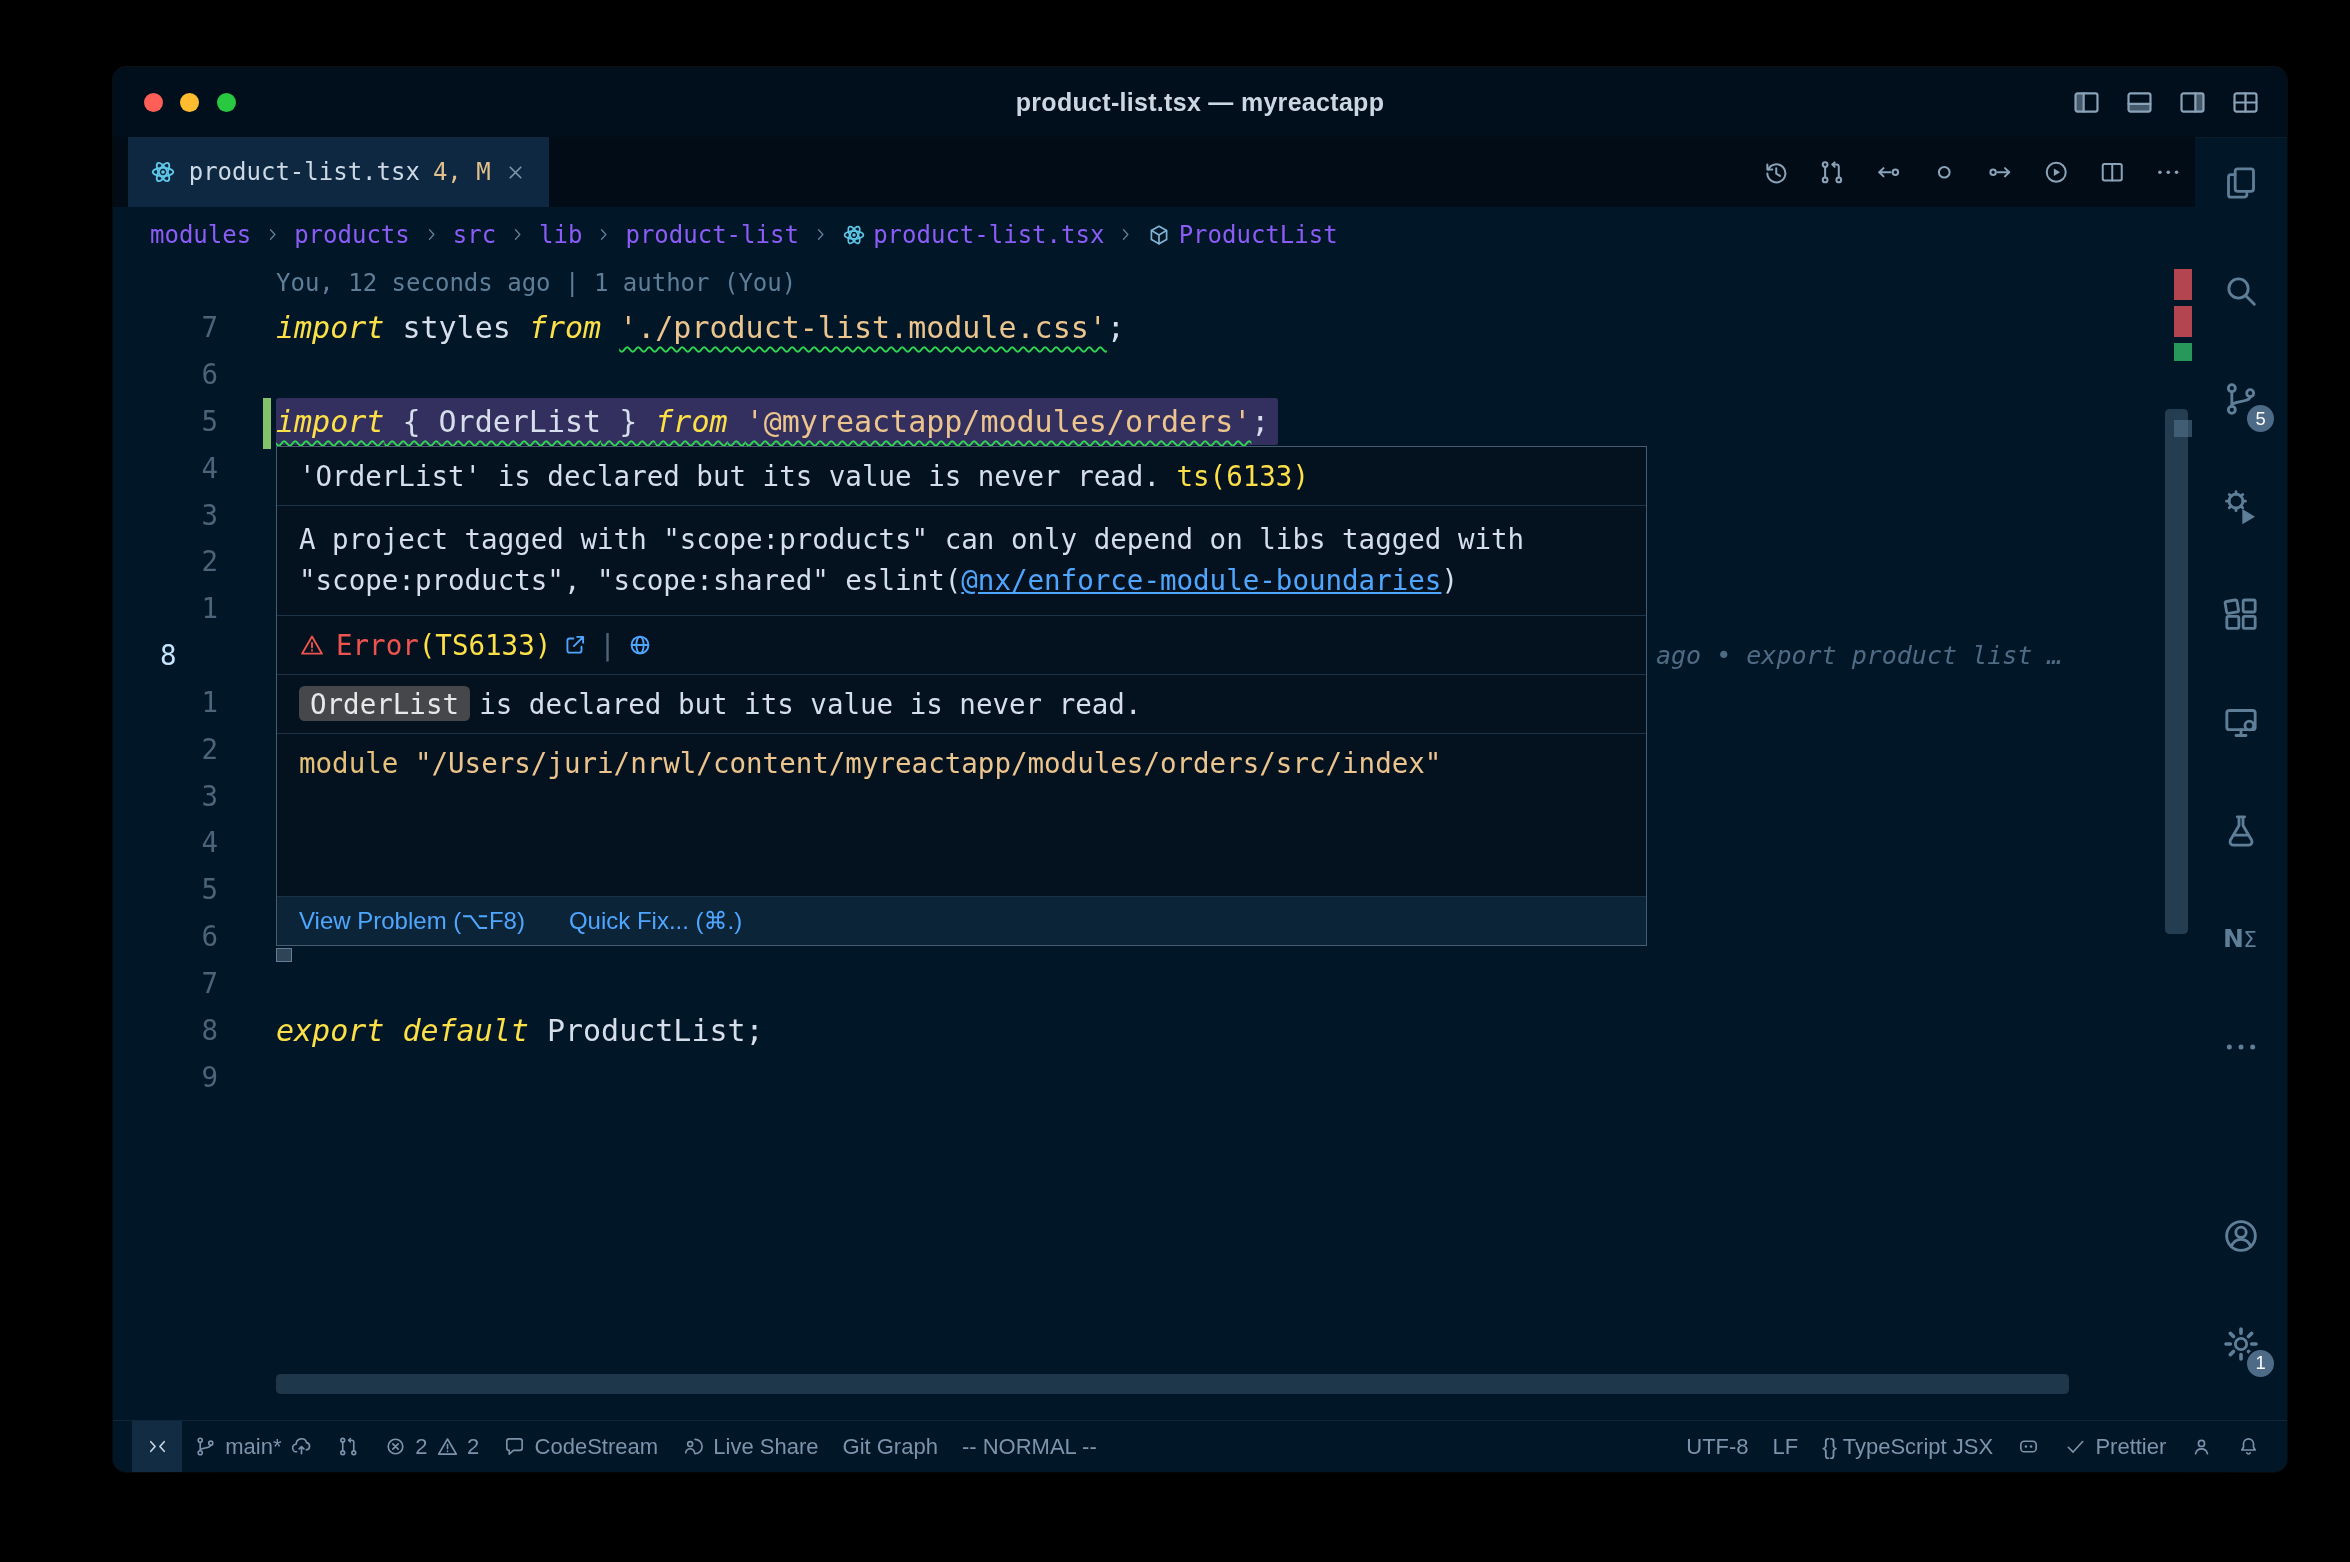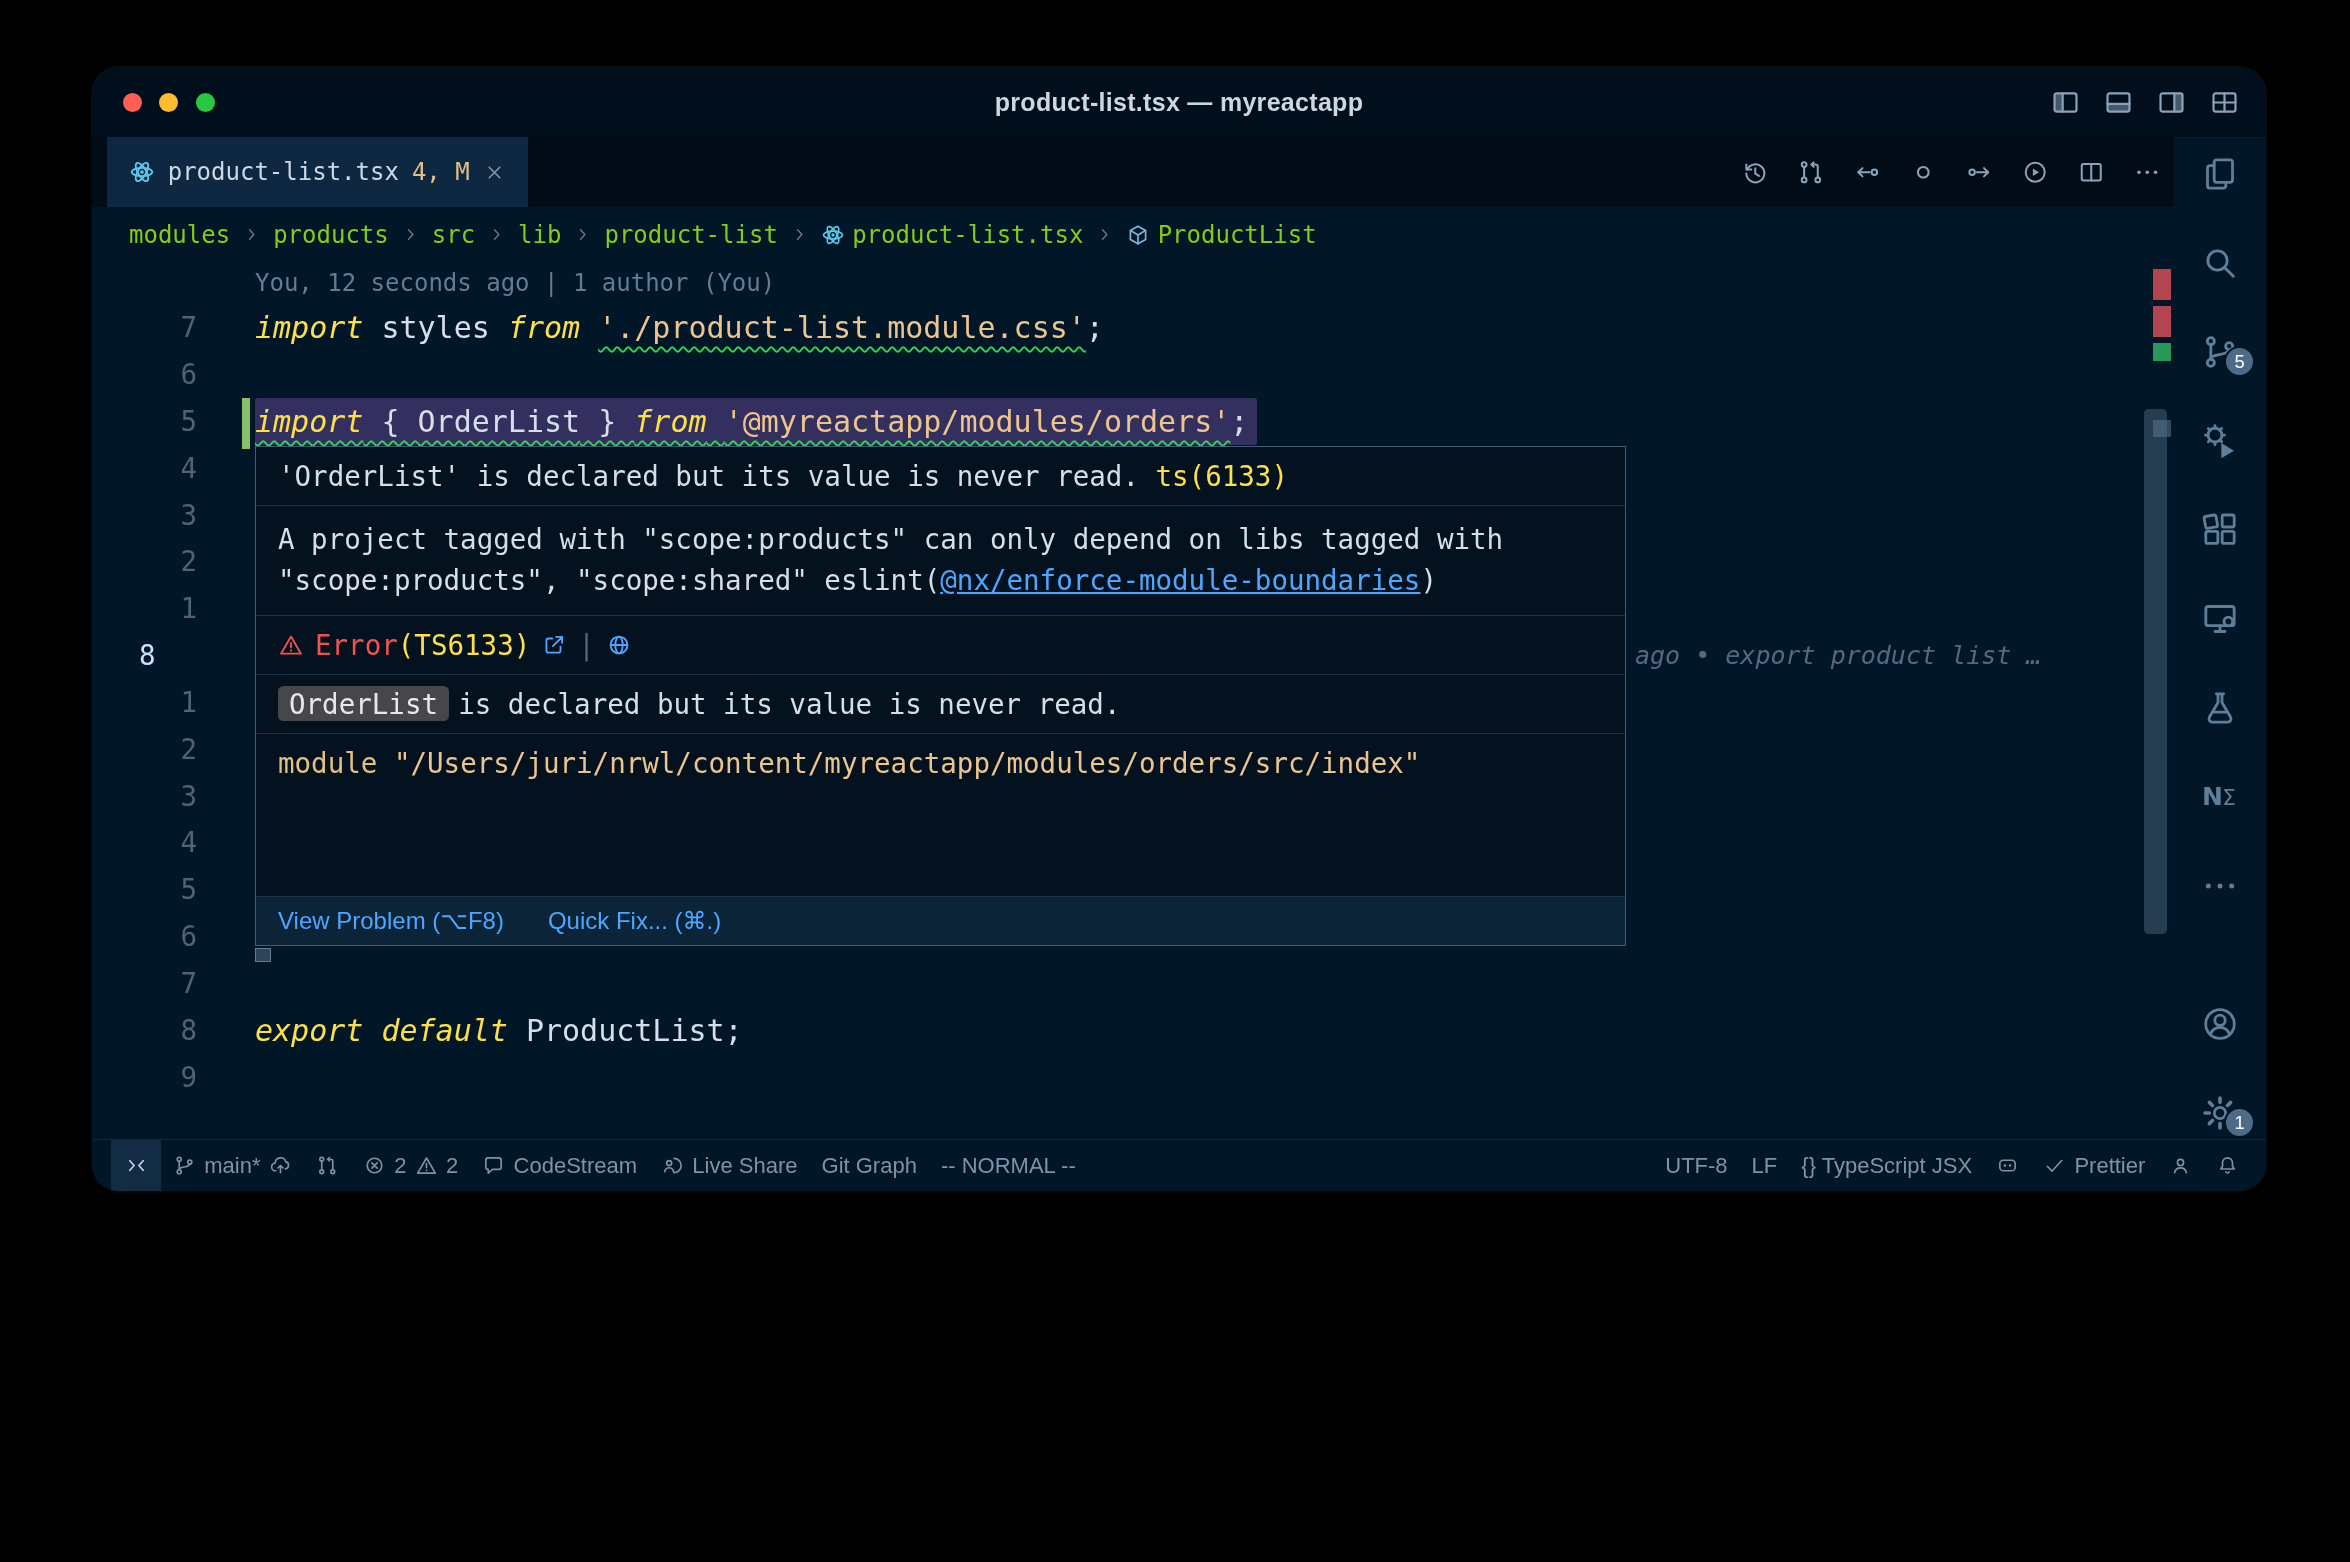--- a/index.html
+++ b/index.html
@@ -1,22 +1,22 @@
 <!DOCTYPE html>
 <html style="font-size:14.7px"><head>
 <meta charset="utf-8">
 <style>
   html,body{margin:0;padding:0;}
   body{width:2351px;height:1563px;background:#000;position:relative;overflow:hidden;
        font-family:"Liberation Sans",sans-serif;}
   .icn{display:inline-flex;width:1em;height:1em;flex:0 0 auto;}
   .icn svg{width:100%;height:100%;}
 
-  .window{position:absolute;left:92px;top:67px;width:2174px;height:1124px;background:#011627;
-          border-radius:27px;overflow:hidden;
+  .window{position:absolute;left:113px;top:67px;width:2174px;height:1405px;background:#011627;
+          border-radius:13px;overflow:hidden;
           box-shadow:0 37px 92px rgba(0,0,0,.85),0 0 0 0.9px rgba(255,255,255,.07);}
 
   
   .titlebar{position:absolute;left:0;top:0;right:0;height:70px;background:#010f1d;
             border-bottom:0.9px solid rgba(95,126,151,.12);}
   .traffic{position:absolute;left:31px;top:0;height:70px;display:flex;align-items:center;gap:17.4px;}
   .light{width:19px;height:19px;border-radius:50%;}
   .l-red{background:#ff5f57;} .l-yellow{background:#febc2e;} .l-green{background:#28c840;}
   .title{position:absolute;left:0;right:0;top:0;height:70px;display:flex;align-items:center;
          justify-content:center;color:#cdd7e2;font-size:25px;font-weight:700;letter-spacing:0.3px;}
@@ -28,21 +28,21 @@
   .tabstrip{position:absolute;left:0;top:0;right:0;height:70px;background:#010c16;}
   .tab{position:absolute;left:14.7px;top:0;height:70px;display:flex;align-items:center;padding:0 22px;
        background:#0d2840;color:#ccd9e5;font-family:"DejaVu Sans Mono",monospace;font-size:24px;gap:13px;}
   .tab-react{color:#5fc7e8;font-size:26px;}
   .tab-badge{color:#e2c08d;}
   .tab-close{color:#7e97ad;font-size:23px;}
   .editor-actions{position:absolute;right:13px;top:0;height:70px;display:flex;align-items:center;
                   gap:27.5px;color:#8ba3b8;font-size:28.5px;}
 
   .breadcrumbs{position:absolute;left:0;top:70px;right:0;height:55px;display:flex;align-items:center;
-               padding-left:37px;gap:12px;color:#84cc16;font-family:"DejaVu Sans Mono",monospace;font-size:24px;}
+               padding-left:37px;gap:12px;color:#8b5cf6;font-family:"DejaVu Sans Mono",monospace;font-size:24px;}
   .bc-sep{font-size:19px;color:#5f7e97;}
   .bc-icn{font-size:24px;}
   .bc-icn[data-name="react-icon"]{color:#5fc7e8;}
   .bc-icn[data-name="cube-icon"]{color:#7fb3d5;}
 
   .editor{position:absolute;left:0;top:125px;right:0;bottom:0;overflow:hidden;}
   .g-line{position:absolute;left:0;width:156px;height:47px;line-height:47px;box-sizing:border-box;
           font-family:"DejaVu Sans Mono",monospace;font-size:27.5px;color:#4b6479;text-align:right;padding-right:51px;}
   .g-line.cur{text-align:left;padding-left:47px;padding-right:0;color:#c5e4fd;}
   .changebar{position:absolute;left:150px;top:136px;width:8.3px;height:51px;background:#84c16b;}

